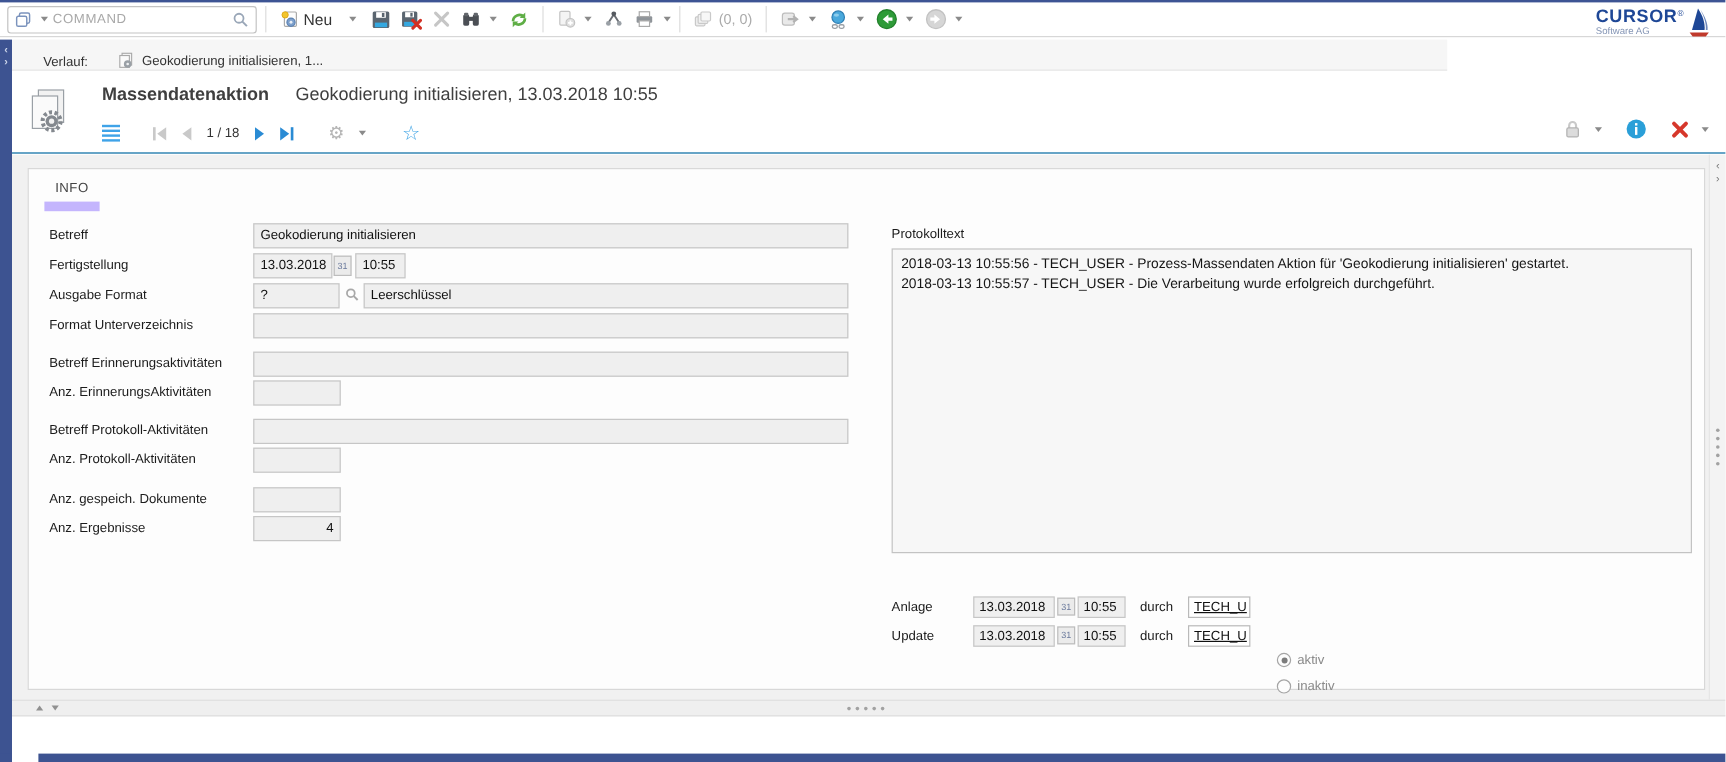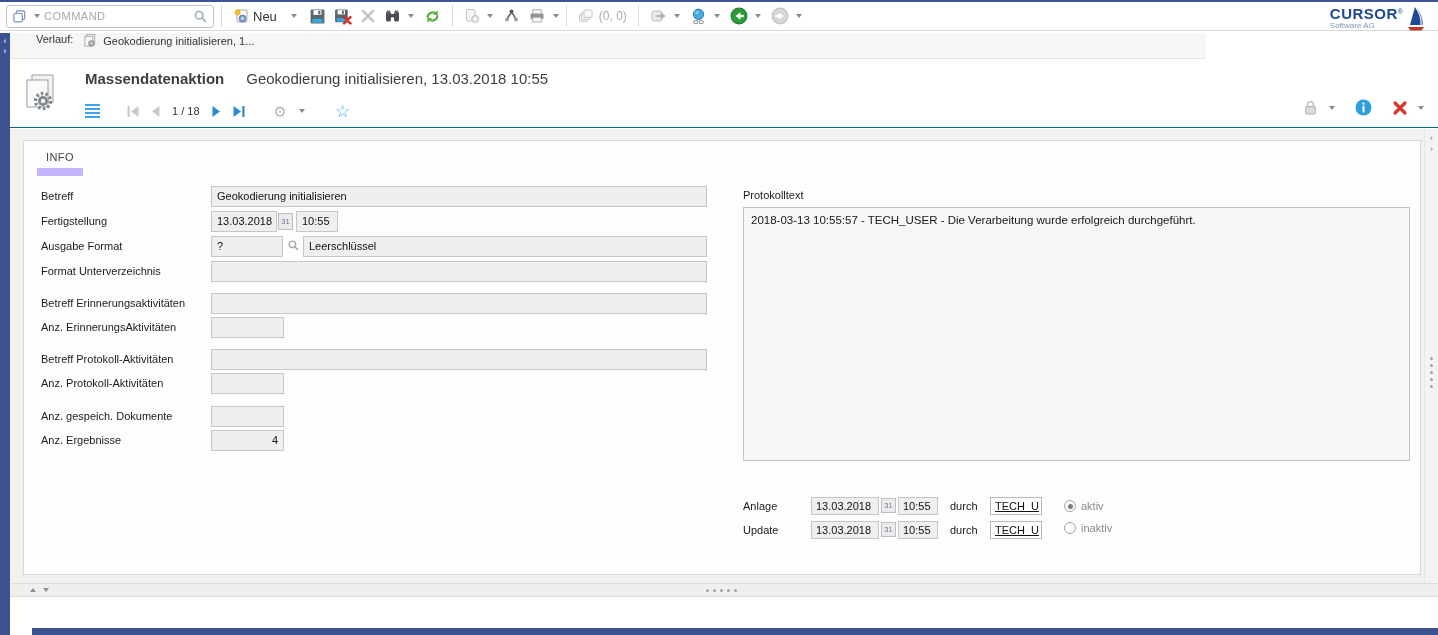--- a/index.html
+++ b/index.html
@@ -42,21 +42,21 @@
   .logo-sub { font-size:8px; color:#8495b5; margin-top:1px; }
 
   
   .left-bar { position:absolute; left:0; top:33px; width:10px; height:602px; background:#3d5391; }
   .left-bar .chev { display:block; text-align:center; color:#ccd5ea; font-size:9px; line-height:10px; font-weight:bold; }
 
   
   .history-row {
     position:absolute; left:10px; top:33px; width:1196px; height:26px;
     background:#f6f6f6; border-bottom:1px solid #e3e3e3;
-    display:flex; align-items:flex-start; padding-left:26px; gap:9px;
+    display:flex; align-items:flex-end; padding-left:26px; gap:24px;
   }
   .history-label { color:#333; }
   .history-entry { display:flex; align-items:center; gap:5px; color:#333; }
 
   
   .record-header { position:absolute; left:10px; top:59px; width:1428px; height:69px; background:#fff; border-bottom:1px solid #0369a1; }
   .entity-icon { position:absolute; left:13px; top:14px; }
   .title-row { position:absolute; left:75px; top:11px; display:flex; gap:22px; align-items:baseline; }
   .entity-name { font-size:15px; font-weight:bold; color:#3f3f3f; }
   .record-title { font-size:15px; color:#3f3f3f; }
@@ -105,21 +105,21 @@
     padding:4px 7px; font-size:11.5px; line-height:1.5; color:#161616;
   }
 
   .audit-label { position:absolute; color:#1c1c1c; line-height:18px; }
   .audit-field {
     position:absolute; height:18px; background:#efefef; border:1px solid #c6c6c6;
     line-height:16px; padding:0 4px; color:#111; white-space:nowrap; overflow:hidden;
   }
   .audit-user { background:#fff; border:1px solid #b9b9b9; text-decoration:underline; }
   .audit-cal { height:15px; line-height:13px; }
-  .radio-row { position:absolute; display:flex; align-items:center; gap:5px; color:#8a8a8a; }
+  .radio-row { position:absolute; display:flex; align-items:center; gap:5px; color:#8a8a8a;margin-top:44px; }
   .radio { width:12px; height:12px; border:1px solid #a5a5a5; border-radius:50%; background:#fdfdfd; position:relative; }
   .radio.checked::after {
     content:""; position:absolute; left:2.5px; top:2.5px; width:5px; height:5px; border-radius:50%; background:#7c7c7c;
   }
 
   
   .h-splitter {
     position:absolute; left:10px; top:583px; width:1428px; height:14px;
     background:#efefef; border-top:1px solid #dedede; border-bottom:1px solid #dedede;
   }
@@ -455,20 +455,21 @@
     <div class="field" style="left:187px; top:232px; width:73px"></div>
 
     <span class="flabel" style="left:17px; top:265px">Anz. gespeich. Dokumente</span>
     <div class="field" style="left:187px; top:265px; width:73px"></div>
 
     <span class="flabel" style="left:17px; top:289px">Anz. Ergebnisse</span>
     <div class="field right" style="left:187px; top:289px; width:73px">4</div>
 
     <span class="prot-label" style="left:719px; top:48px">Protokolltext</span>
     <div class="prot-box" style="left:719px; top:66px; width:667px; height:254px">
+      <div>2018-03-13 10:55:56 - TECH_USER - Prozess-Massendaten Aktion für 'Geokodierung initialisieren' gestartet.</div>
       <div>2018-03-13 10:55:57 - TECH_USER - Die Verarbeitung wurde erfolgreich durchgeführt.</div>
     </div>
 
     <span class="audit-label" style="left:719px; top:356px">Anlage</span>
     <div class="audit-field" style="left:787px; top:356px; width:68px">13.03.2018</div>
     <div class="cal-btn audit-cal" style="left:857px; top:357px">31</div>
     <div class="audit-field" style="left:874px; top:356px; width:40px">10:55</div>
     <span class="audit-label" style="left:926px; top:356px">durch</span>
     <div class="audit-field audit-user" style="left:966px; top:356px; width:52px">TECH_U</div>
 

